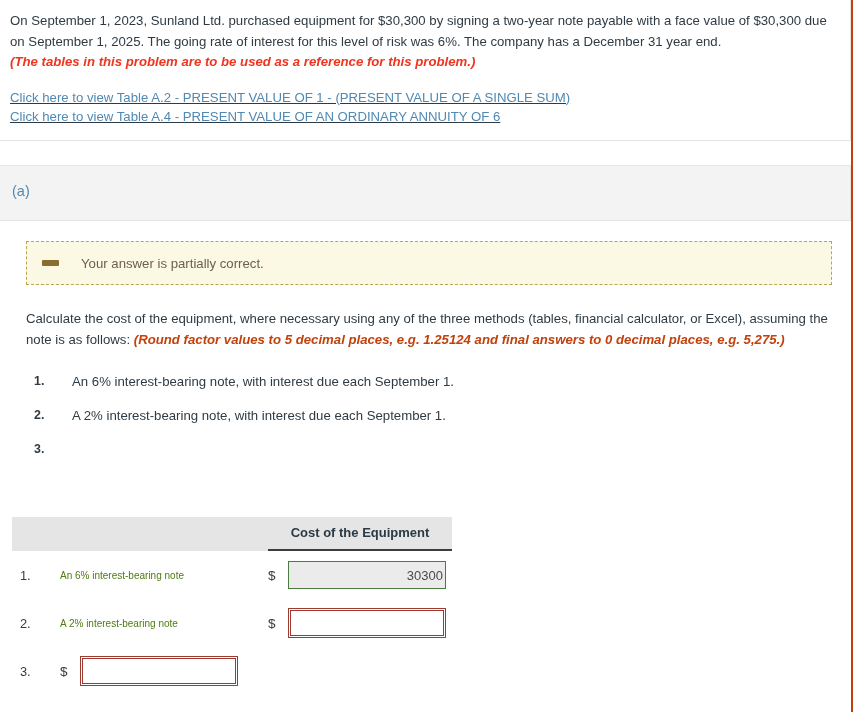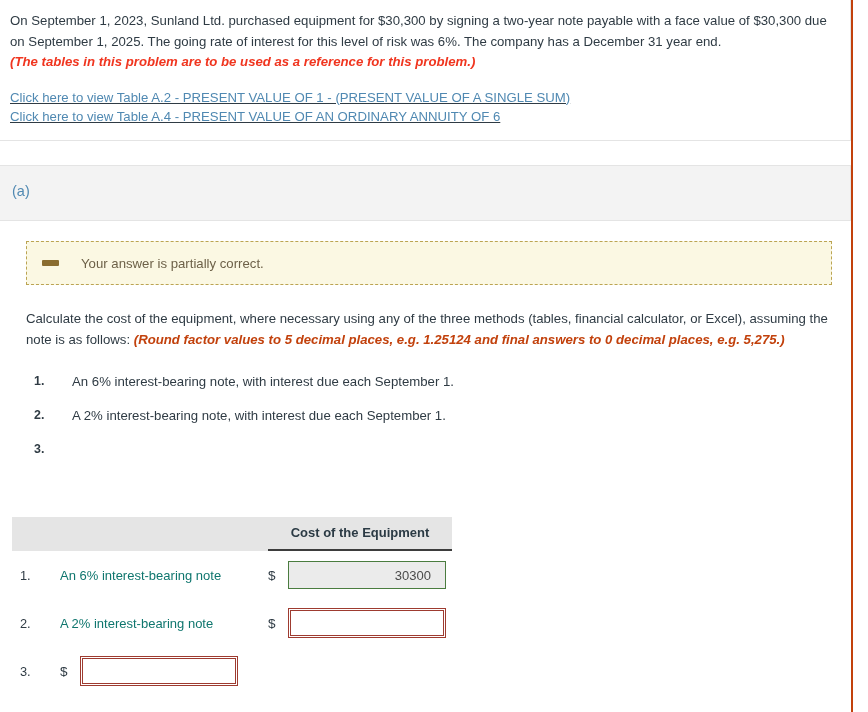--- a/index.html
+++ b/index.html
@@ -205,43 +205,43 @@
     width: 48px;
     flex: 0 0 auto;
     padding-left: 8px;
     box-sizing: border-box;
     font-size: 12.8px;
     color: #2f3b44;
   }
   .at-cell-label {
     width: 208px;
     flex: 0 0 auto;
-    font-size: 13px;
-    color: #0f766e;
+    font-size: 10px;
+    color: #4d7c0f;
   }
   .at-cell-dollar {
     width: 20px;
     flex: 0 0 auto;
     font-size: 13.5px;
     color: #2f3b44;
     text-align: left;
   }
   .at-cell-input {
     flex: 1 1 auto;
   }
 
   .amount-field {
     width: 158px;
     height: 28px;
     box-sizing: border-box;
     font-family: "Liberation Sans", sans-serif;
     font-size: 13px;
     color: #4a4a4a;
     text-align: right;
-    padding: 0 14px;
+    padding: 0 2px;
     outline: none;
   }
   .amount-field.correct {
     background: #ebebeb;
     border: 1px solid #4a7c3f;
   }
   .amount-field.incorrect {
     background: #ffffff;
     border: 1px solid #9e3b30;
     box-shadow: 0 0 0 1px #ffffff inset, 0 0 0 2px #9e3b30 inset;

